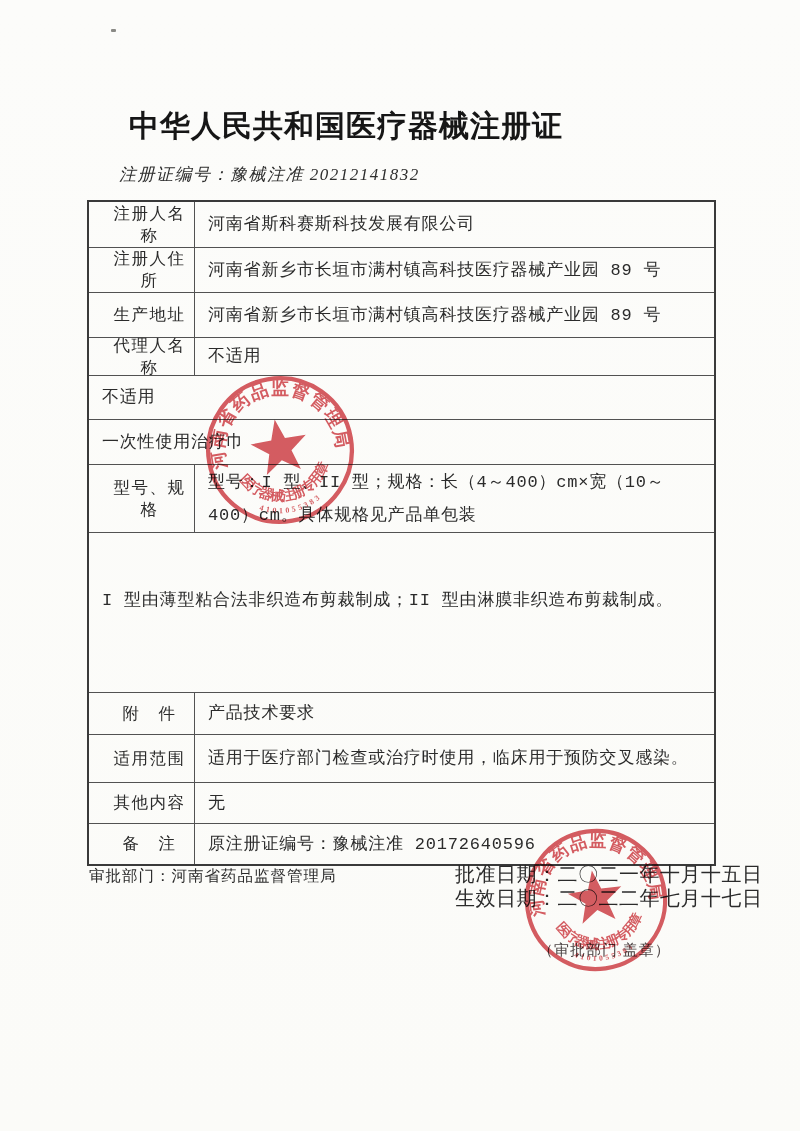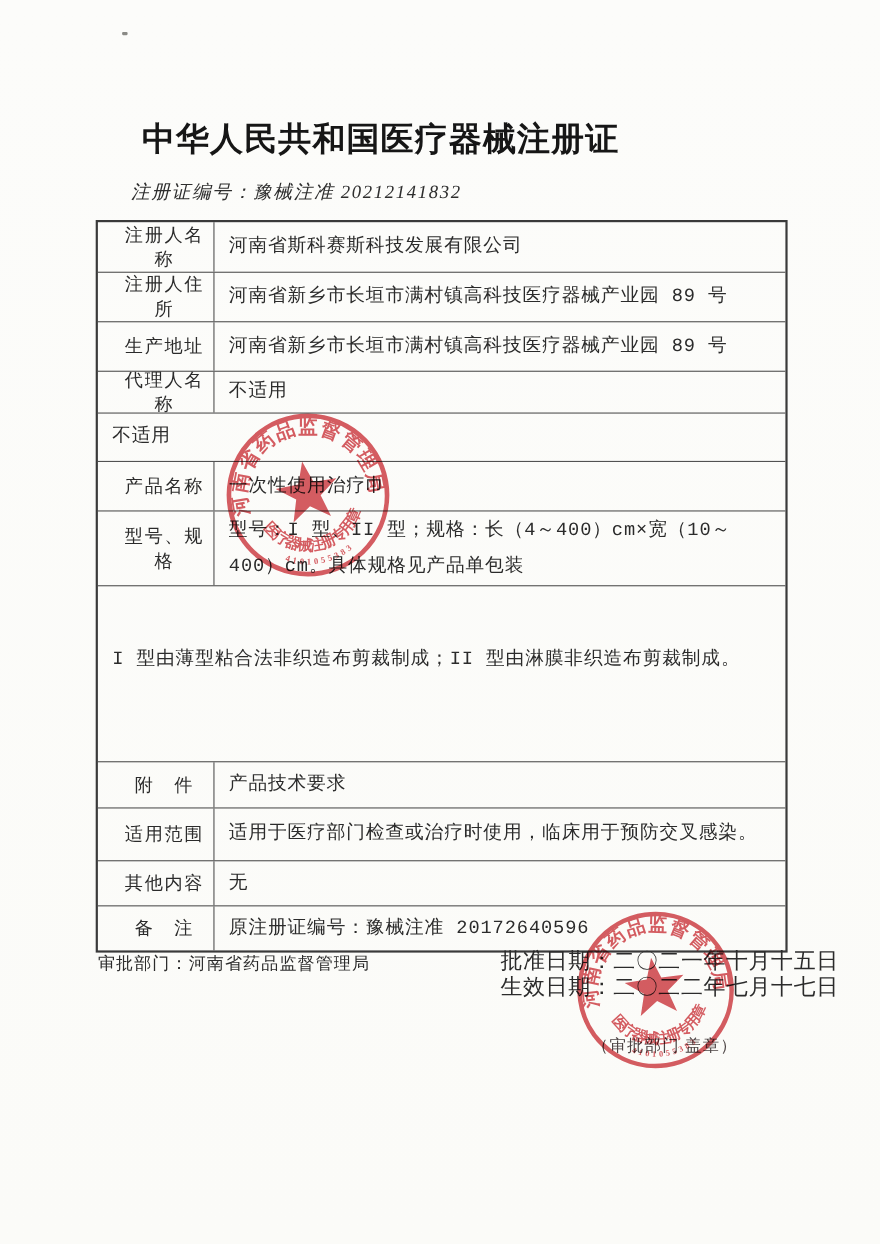--- a/index.html
+++ b/index.html
@@ -79,21 +79,20 @@
       <div class="val">河南省新乡市长垣市满村镇高科技医疗器械产业园 89 号</div>
     </div>
     <div class="tr h38">
       <div class="lbl">代理人名称</div>
       <div class="val">不适用</div>
     </div>
     <div class="tr h44">
       <div class="val">不适用</div>
     </div>
     <div class="tr h45">
-      <div class="lbl">产品名称</div>
       <div class="val">一次性使用治疗巾</div>
     </div>
     <div class="tr h68">
       <div class="lbl">型号、规格</div>
       <div class="val">型号：I 型、II 型；规格：长（4～400）cm×宽（10～400）cm。具体规格见产品单包装</div>
     </div>
     <div class="tr h160 tall">
       <div class="val">I 型由薄型粘合法非织造布剪裁制成；II 型由淋膜非织造布剪裁制成。</div>
     </div>
     <div class="tr h42">

